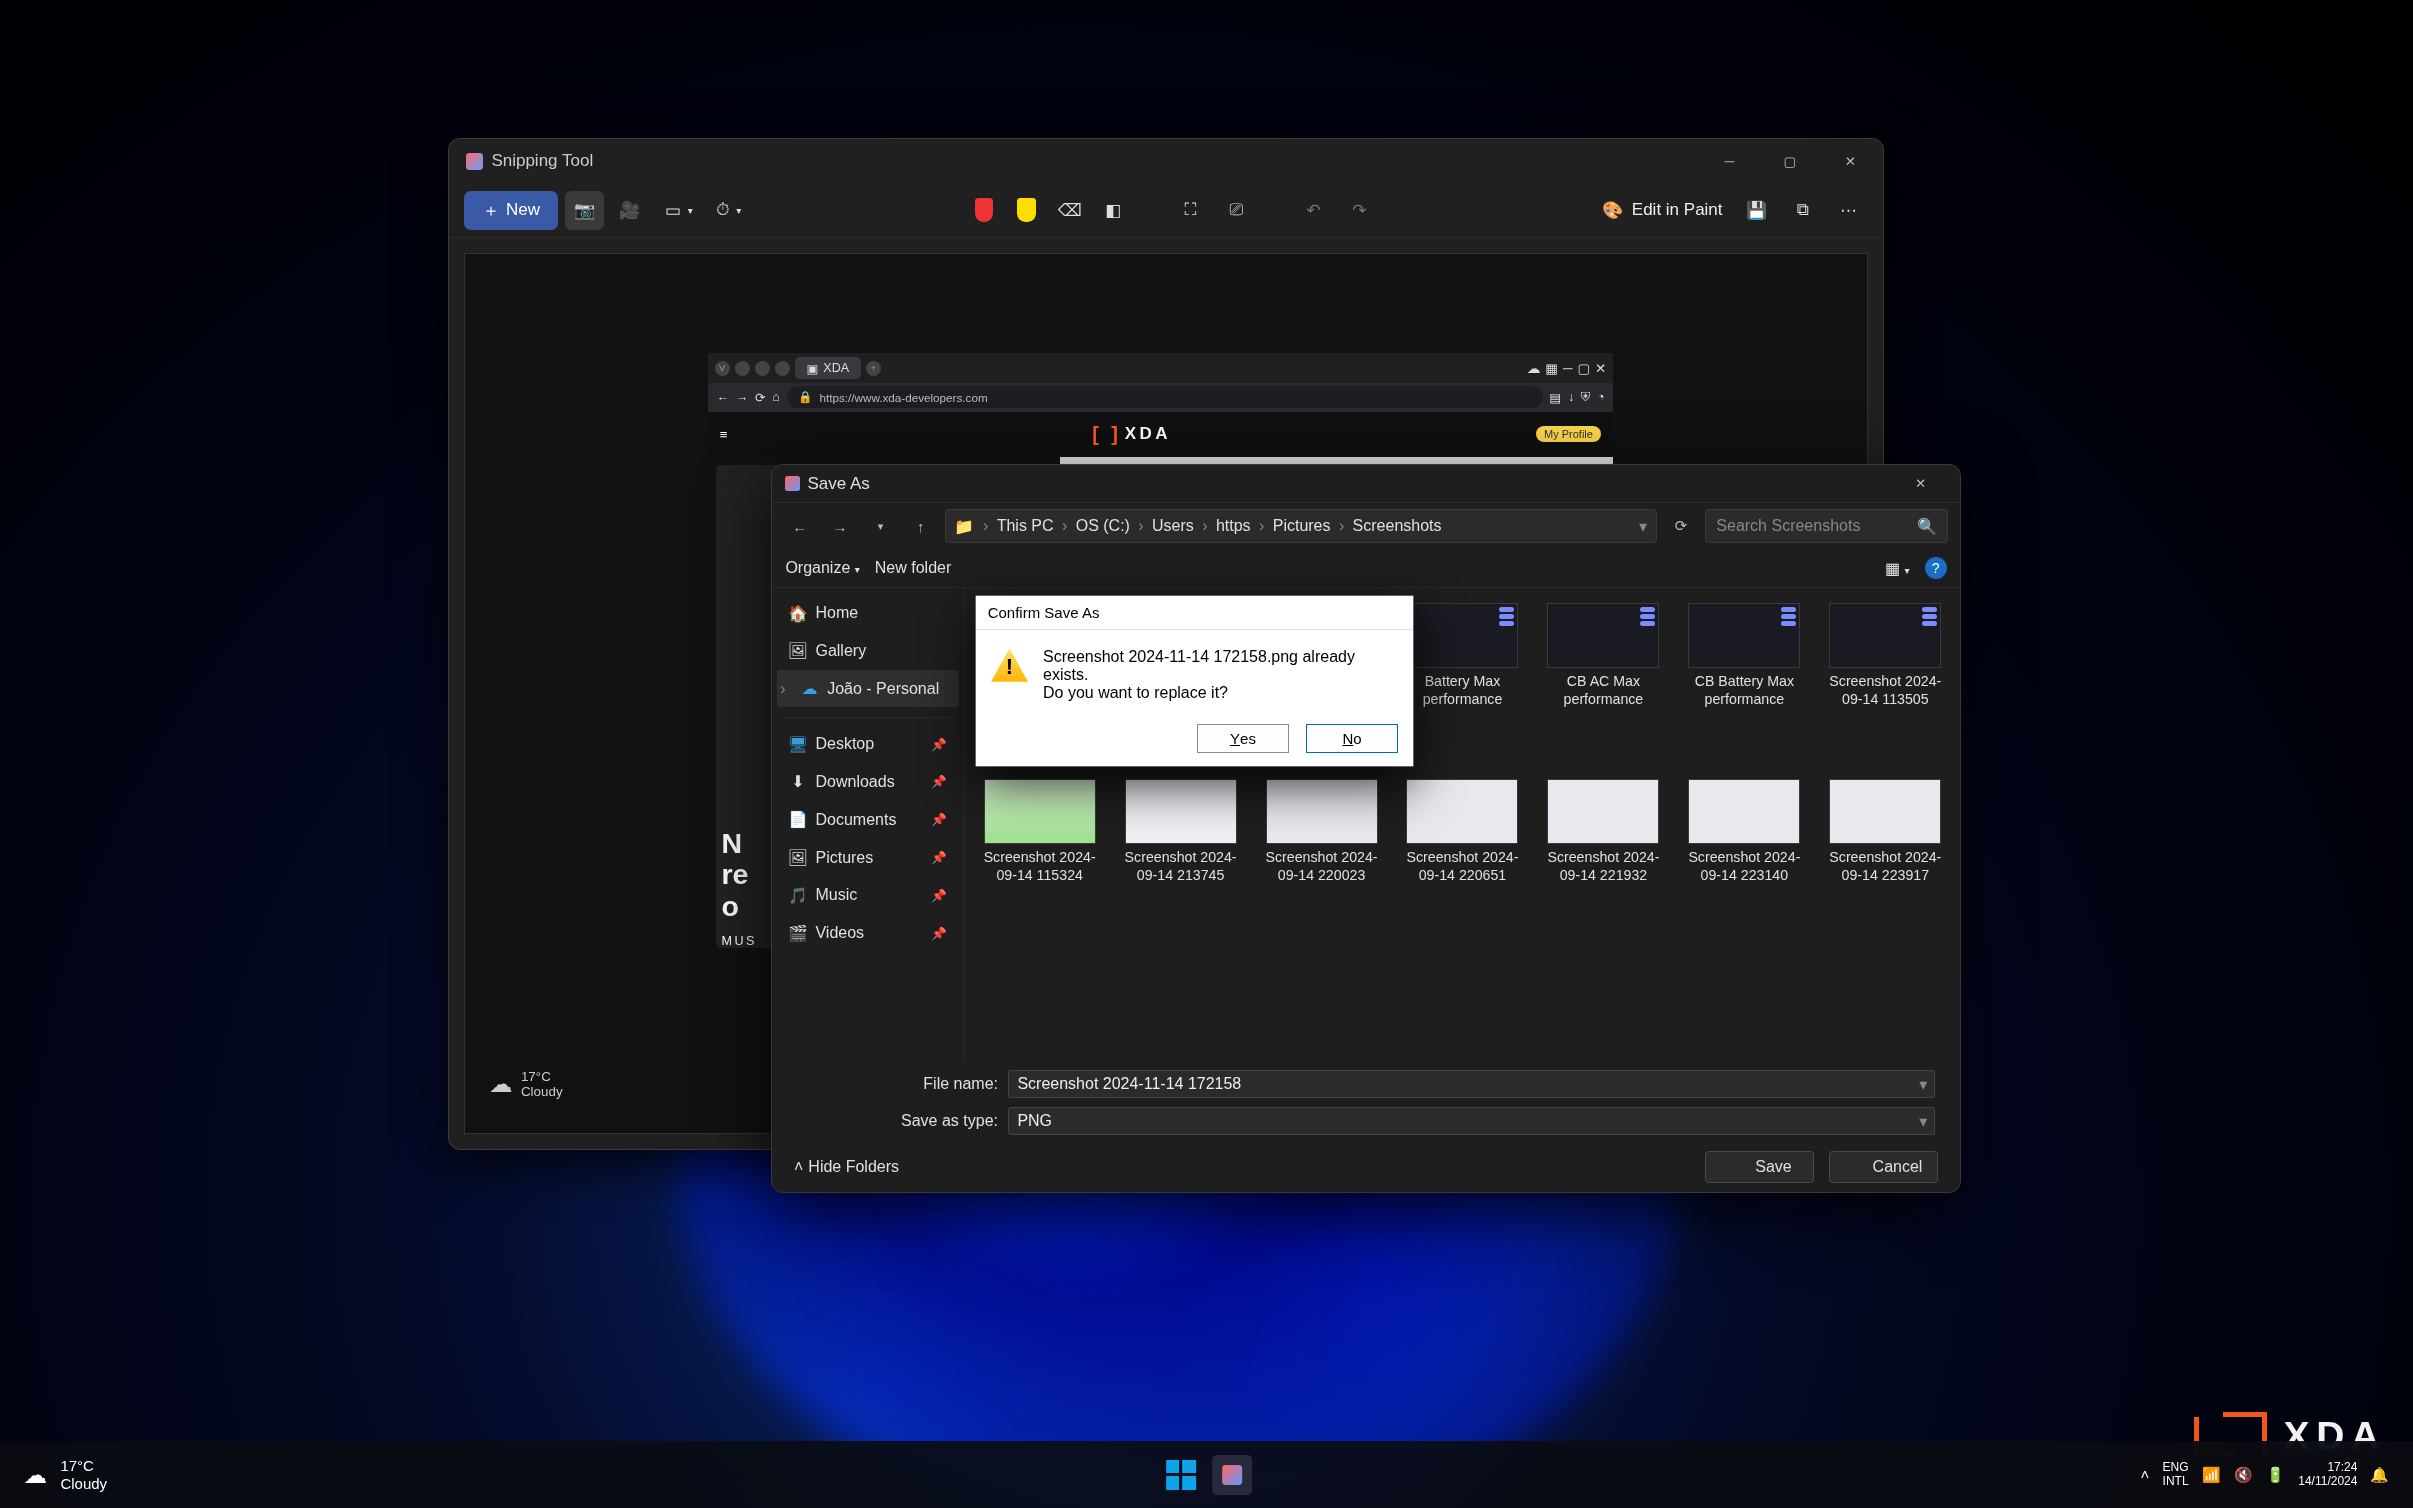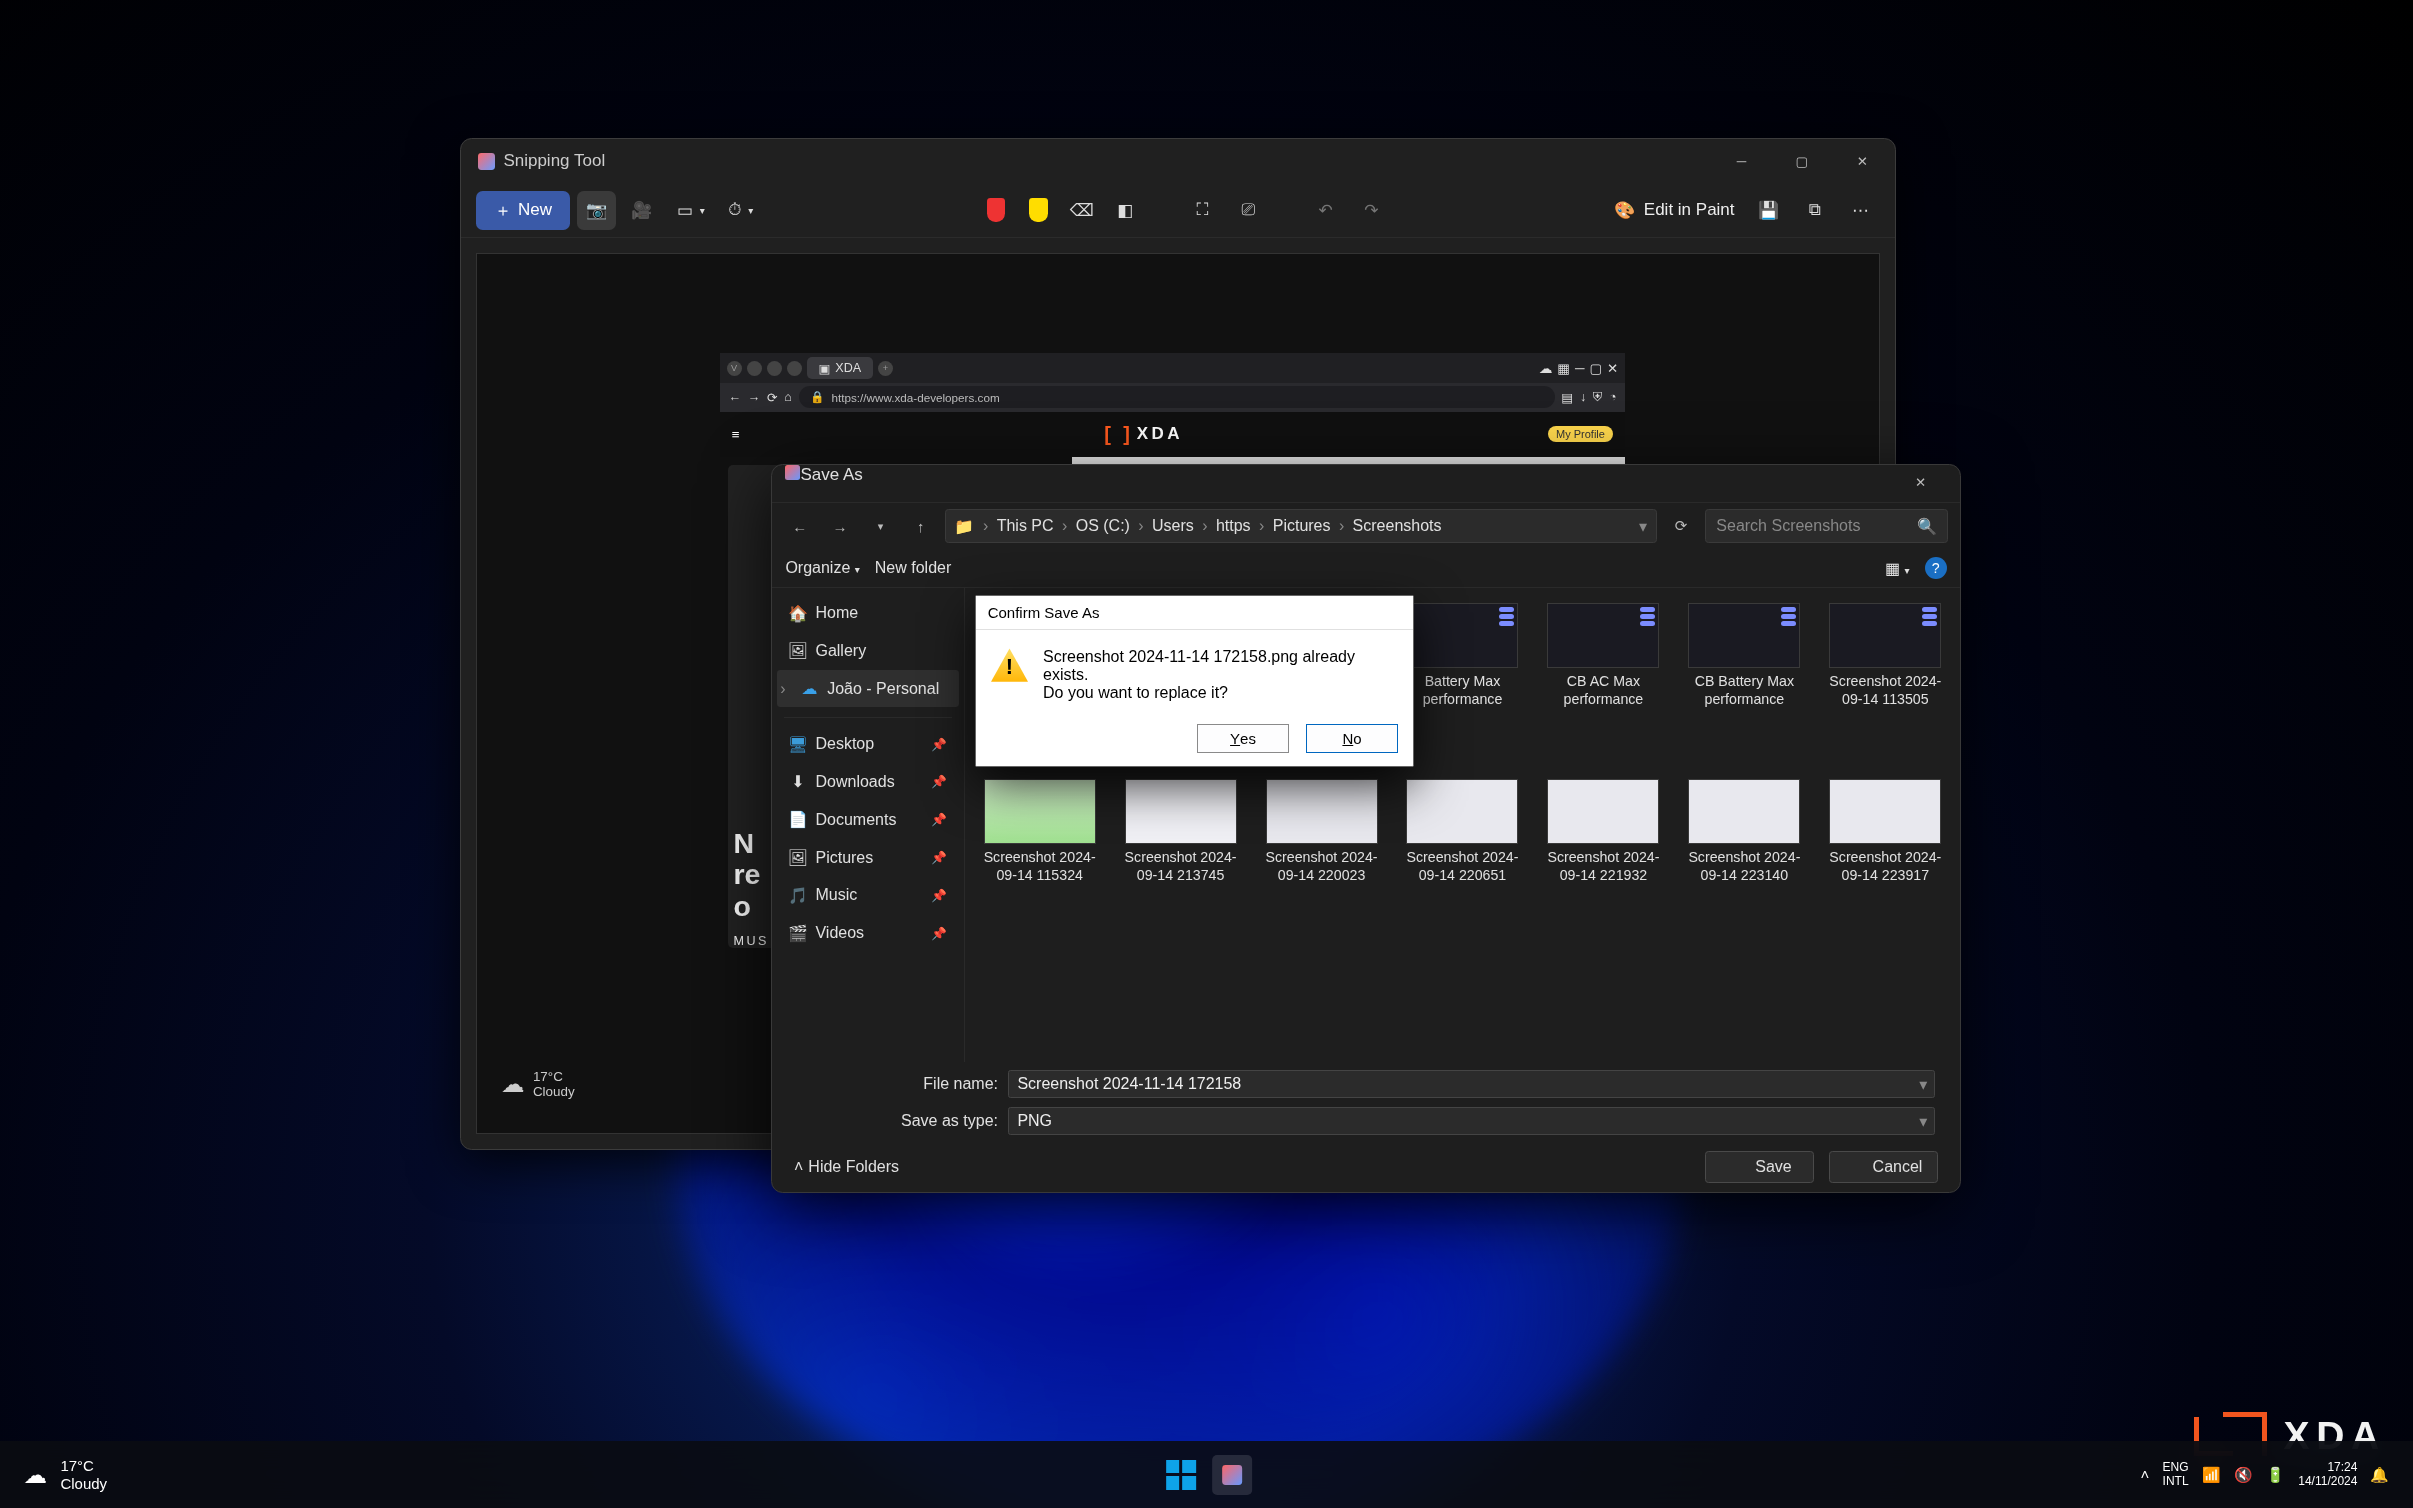--- a/index.html
+++ b/index.html
@@ -52,21 +52,21 @@
   width: 39px;
   height: 39px;
   border: 5px solid #ff5a1f;
   border-left: none;
   border-bottom: none;
 }
 
 
 .snip-window {
   position: absolute;
-  left: 460px;
+  left: 448px;
   top: 138px;
   width: 1436px;
   height: 1012px;
   background: #202020;
   border: 0.8px solid #3c3c3c;
   border-radius: 11.7px;
   box-shadow: 0 13.4px 50px rgba(0,0,0,.8);
   display: flex;
   flex-direction: column;
 }
@@ -190,23 +190,24 @@
   border-radius: 11.7px;
   box-shadow: 0 17px 67px rgba(0,0,0,.8);
   display: flex;
   flex-direction: column;
   color: #e0e0e0;
   border: 0.8px solid #393939;
 }
 .sa-title {
   height: 37px;
   display: flex;
+  align-items: center;
   padding: 0 13.4px;
   font-size: 17px;
-  gap: 0;
+  gap: 7px;
 }
 .sa-title .spacer { flex:1; }
 .sa-nav {
   height: 47px;
   display: flex;
   align-items: center;
   padding: 0 11.7px;
   gap: 8.4px;
   border-top: 0.8px solid #2a2a2a;
 }

